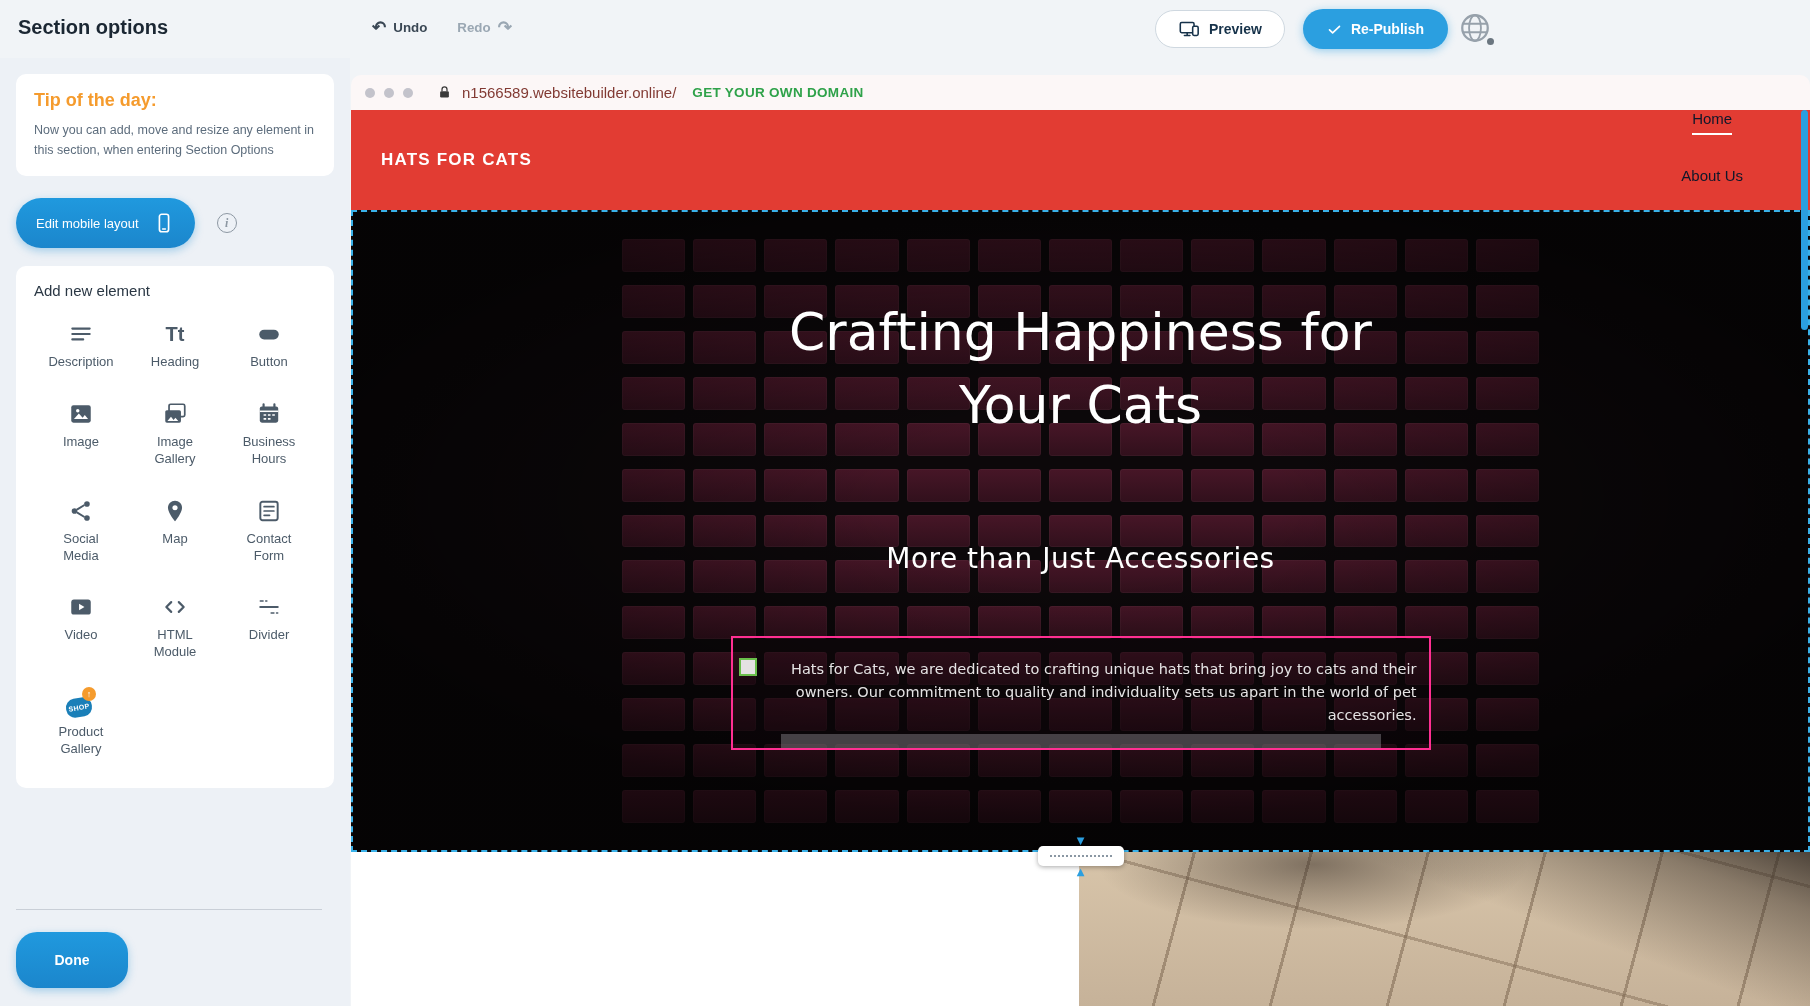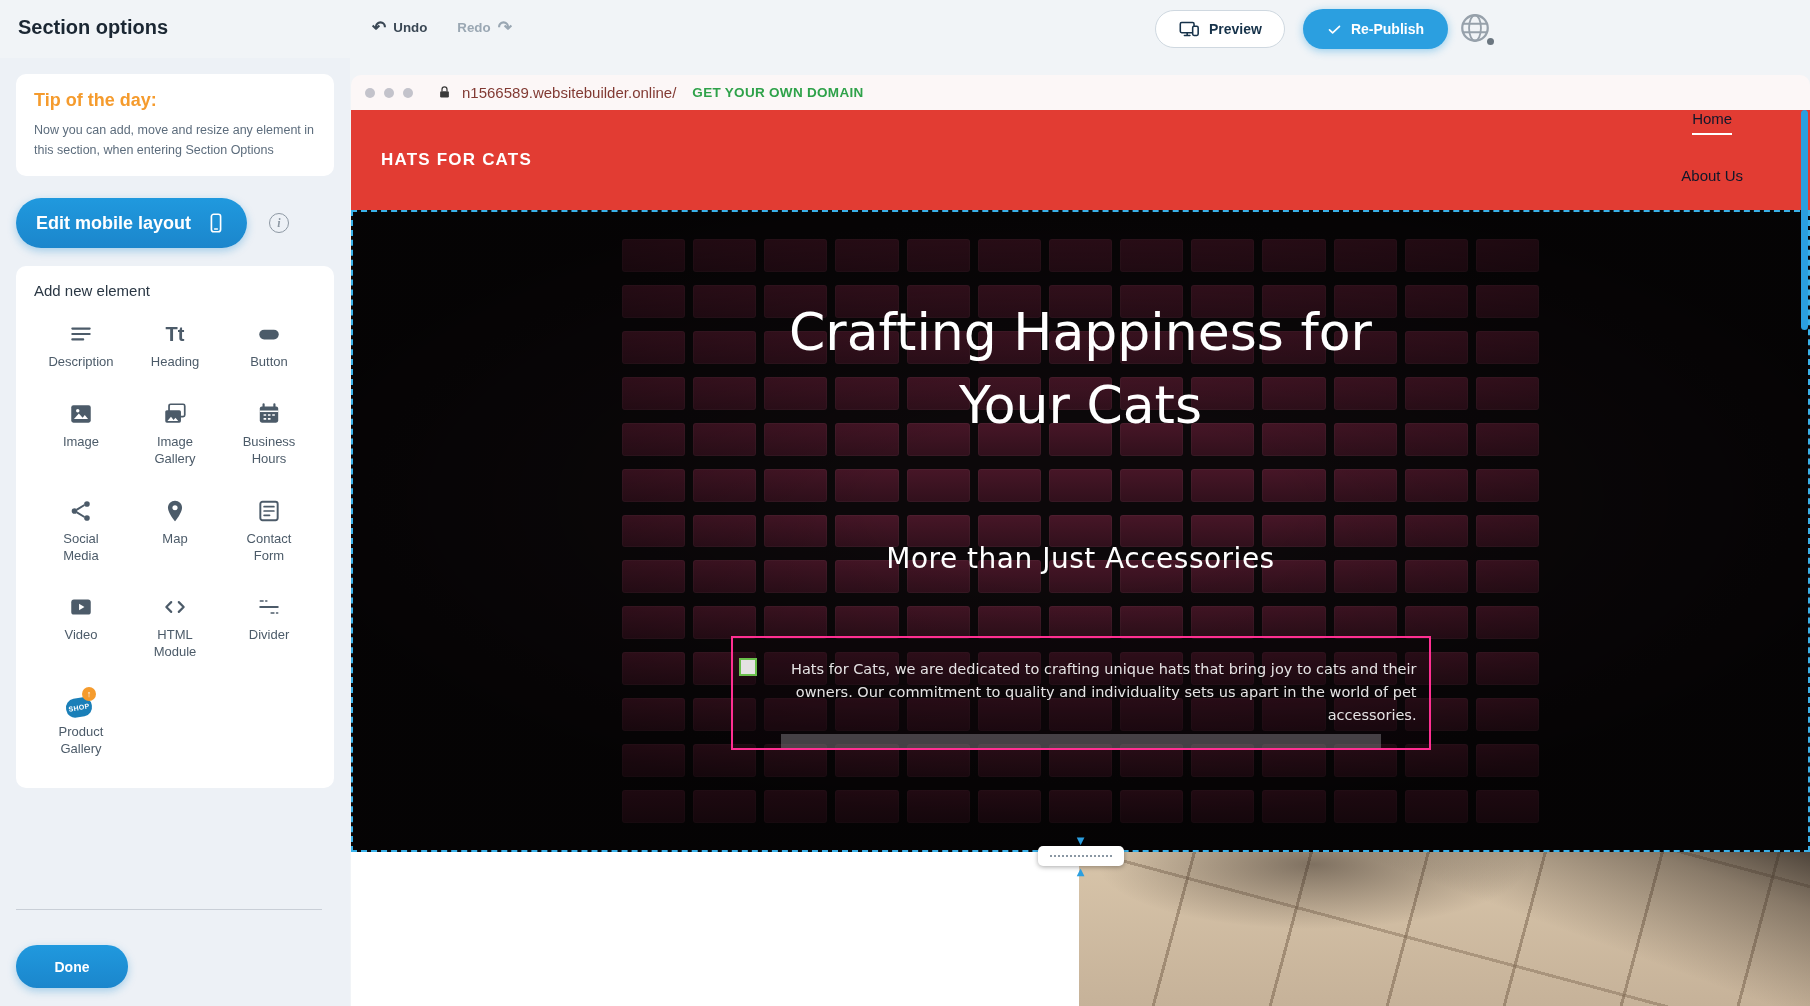--- a/index.html
+++ b/index.html
@@ -22,34 +22,34 @@
 
   
   .sidebar { position:absolute; top:58px; left:0; width:350px; bottom:0; background:#edf1f6; z-index:30; }
   .tabs { display:flex; margin:14px 20px 0; gap:6px; }
   .tab { padding:9px 20px; font-size:13px; color:#33424f; border-radius:18px; }
   .tab.active { background:#fff; box-shadow:0 1px 4px rgba(20,40,60,.15); }
   .card { background:#fff; border-radius:10px; margin:16px; padding:16px 18px; }
   .tip-title { color:#f59b2d; font-weight:700; font-size:18px; margin-bottom:9px; }
   .tip-body { color:#5d6d7d; font-size:12.5px; line-height:1.6; }
   .edit-row { display:flex; align-items:center; margin:22px 16px 18px; gap:22px; }
-  .btn-edit-mobile { display:flex; align-items:center; gap:14px; background:linear-gradient(#2099de,#1b86cc); color:#fff; font-size:18px; font-weight:700; padding:0 20px; height:50px; border-radius:26px; box-shadow:0 3px 9px rgba(30,140,210,.35); }
+  .btn-edit-mobile { display:flex; align-items:center; gap:14px; background:linear-gradient(#2099de,#1b86cc); color:#fff; font-size:13px; font-weight:400; padding:0 20px; height:50px; border-radius:26px; box-shadow:0 3px 9px rgba(30,140,210,.35); }
   .info-badge { width:20px; height:20px; border:1.5px solid #8d98a3; border-radius:50%; color:#8d98a3; display:flex; align-items:center; justify-content:center; font-size:12px; font-weight:700; font-family:"Liberation Serif", serif; font-style:italic; }
   .add-card { padding-bottom:30px; }
   .add-title { font-size:15px; color:#2a3744; margin-bottom:22px; }
   .el-grid { display:grid; grid-template-columns:repeat(3,1fr); row-gap:30px; }
   .el-item { display:flex; flex-direction:column; align-items:center; gap:7px; color:#4c5b69; }
   .el-item svg { width:26px; height:26px; display:block; }
   .el-label { font-size:13px; color:#4c5b69; text-align:center; line-height:1.3; max-width:72px; }
   .icon-tt { font-size:20px; font-weight:700; line-height:26px; height:26px; }
   .pg-icon { position:relative; width:30px; height:26px; display:block; }
   .pg-bag { position:absolute; left:0; bottom:0; background:#1a7fb8; color:#fff; font-size:7px; font-weight:700; width:26px; height:19px; border-radius:9px; display:flex; align-items:center; justify-content:center; transform:rotate(-10deg); letter-spacing:.3px; }
   .pg-badge { position:absolute; right:0; top:-4px; width:14px; height:14px; border-radius:50%; background:#f59b2d; color:#fff; font-size:9px; display:flex; align-items:center; justify-content:center; }
   .sidebar-divider { position:absolute; bottom:96px; left:16px; right:28px; border-top:1px solid #c9cfd7; }
-  .btn-done { position:absolute; bottom:18px; left:16px; width:112px; height:43px; background:linear-gradient(#2099de,#1b86cc); color:#fff; font-size:14px; font-weight:700; border-radius:21px; display:flex; align-items:center; justify-content:center; box-shadow:0 3px 9px rgba(30,140,210,.35); }
+  .btn-done { position:absolute; bottom:18px; left:16px; width:112px; height:56px; background:linear-gradient(#2099de,#1b86cc); color:#fff; font-size:14px; font-weight:700; border-radius:21px; display:flex; align-items:center; justify-content:center; box-shadow:0 3px 9px rgba(30,140,210,.35); }
 
   
   .main { position:absolute; left:350px; top:58px; right:0; bottom:0; background:#f1f4f7; }
   .browser-bar { position:absolute; top:17px; left:1px; right:0; height:35px; background:#fcf7f7; border-radius:10px 10px 0 0; display:flex; align-items:center; z-index:5; }
   .win-dots { display:flex; gap:9px; margin-left:14px; }
   .win-dot { width:10px; height:10px; border-radius:50%; background:#c3c3cb; }
   .lock { margin-left:24px; display:flex; }
   .url { margin-left:10px; font-size:15px; color:#823a33; }
   .domain-link { margin-left:16px; font-size:13.5px; font-weight:700; color:#2fa24a; letter-spacing:.3px; }
 

